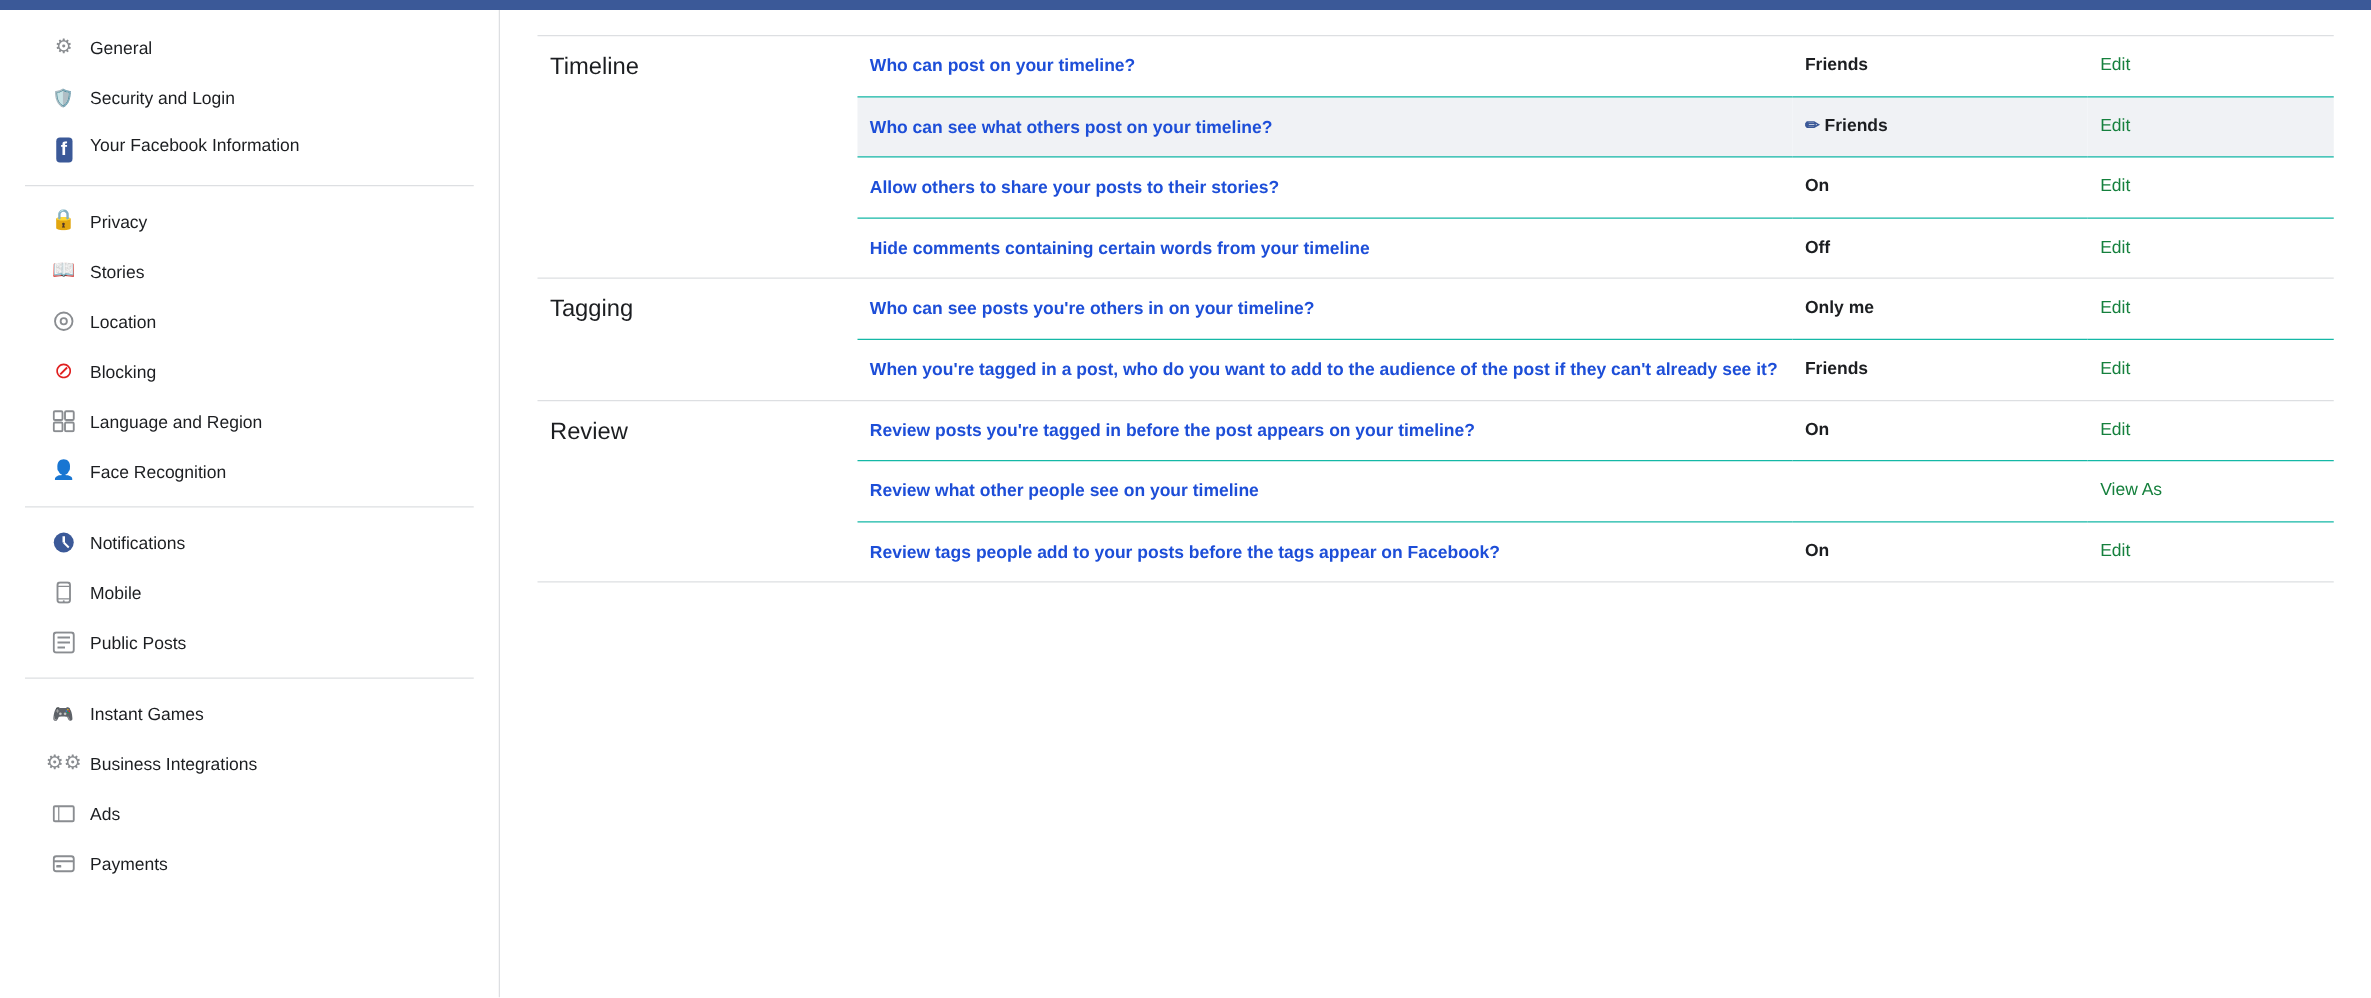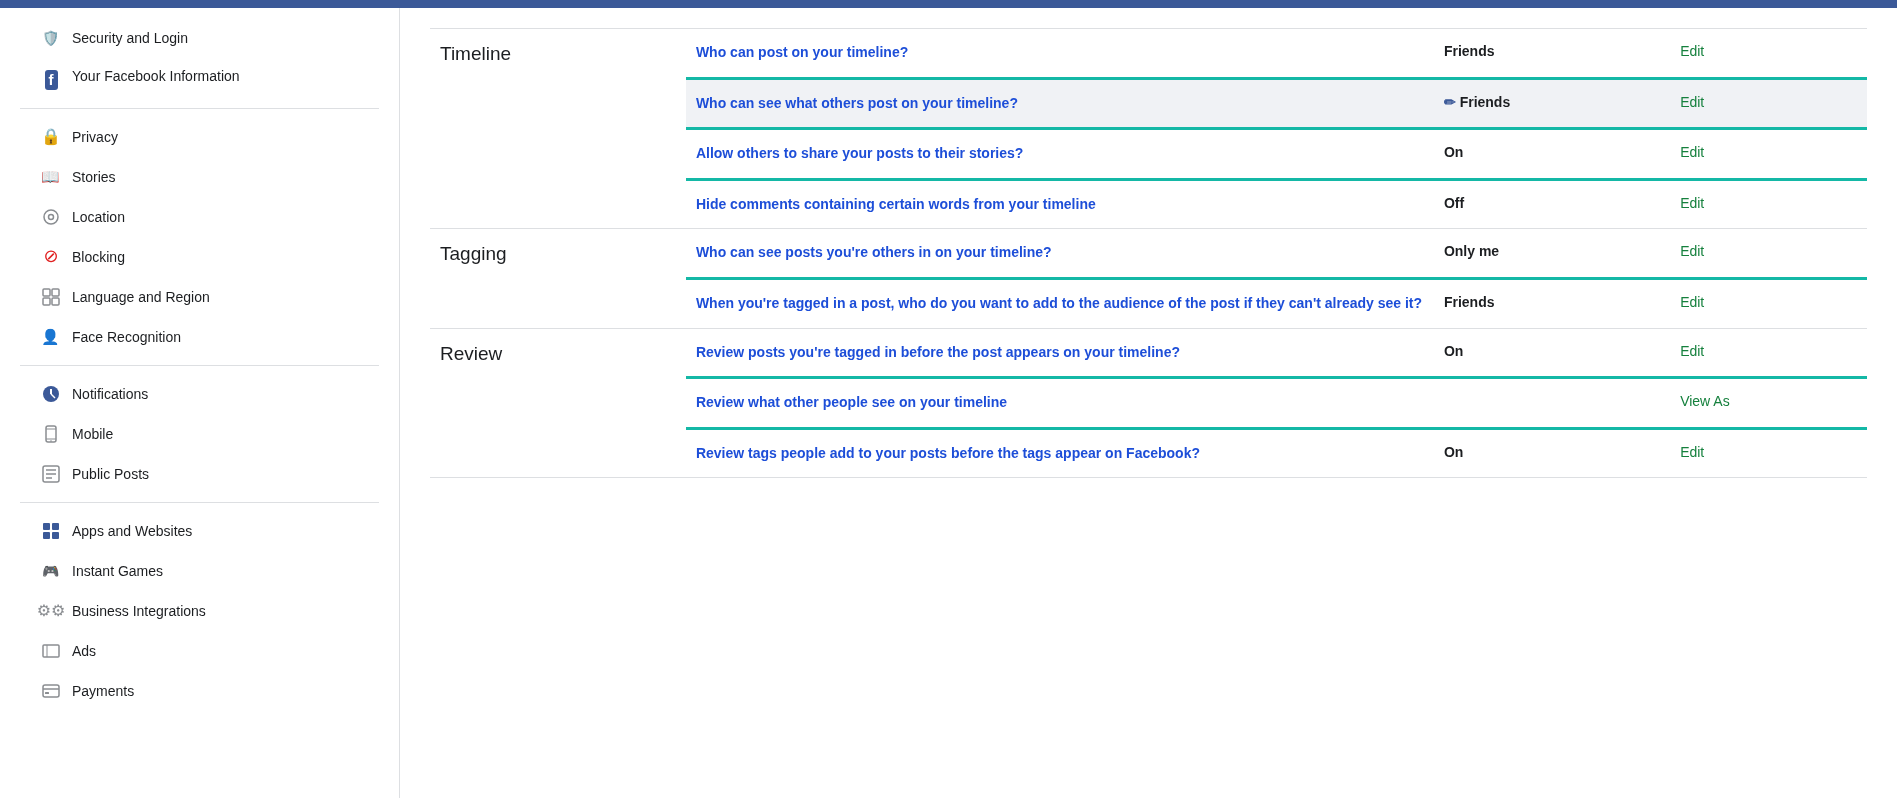--- a/index.html
+++ b/index.html
@@ -96,21 +96,21 @@
     }
     .setting-action {
       color: #15803d;
       cursor: pointer;
       width: 100px;
     }
     .row-highlighted {
       background: #f0f2f5;
     }
     .inner-row {
-      border-top: 3px solid #14b8a6;
+      border-top: 1px solid #14b8a6;
     }
     .inner-row:first-child {
       border-top: none;
     }
 
     
     .icon-gear::before { content: "⚙"; font-size: 16px; color: #8a8d91; }
     .icon-fb::before {
       content: "f";
       font-size: 15px;
@@ -122,20 +122,24 @@
     }
   </style>
 </head>
 <body>
 
 <div class="top-bar"></div>
 <div class="layout">
 
   <div class="sidebar">
     <div class="sidebar-item">
+      <div class="sidebar-icon icon-gear"></div>
+      <span>General</span>
+    </div>
+    <div class="sidebar-item">
       <div class="sidebar-icon">🛡️</div>
       <span>Security and Login</span>
     </div>
     <div class="sidebar-item" style="align-items:flex-start;">
       <div class="sidebar-icon icon-fb" style="margin-top:2px;"></div>
       <span>Your Facebook Information</span>
     </div>
 
     <div class="sidebar-divider"></div>
 
@@ -206,31 +210,20 @@
           <line x1="4" y1="5" x2="14" y2="5" stroke="#8a8d91" stroke-width="1.5"></line>
           <line x1="4" y1="9" x2="14" y2="9" stroke="#8a8d91" stroke-width="1.5"></line>
           <line x1="4" y1="13" x2="10" y2="13" stroke="#8a8d91" stroke-width="1.5"></line>
         </svg>
       </div>
       <span>Public Posts</span>
     </div>
 
     <div class="sidebar-divider"></div>
 
-    <div class="sidebar-item">
-      <div class="sidebar-icon">
-        <svg width="18" height="18" viewBox="0 0 18 18">
-          <rect x="1" y="1" width="7" height="7" rx="1" fill="#3b5998"></rect>
-          <rect x="10" y="1" width="7" height="7" rx="1" fill="#3b5998"></rect>
-          <rect x="1" y="10" width="7" height="7" rx="1" fill="#3b5998"></rect>
-          <rect x="10" y="10" width="7" height="7" rx="1" fill="#3b5998"></rect>
-        </svg>
-      </div>
-      <span>Apps and Websites</span>
-    </div>
     <div class="sidebar-item">
       <div class="sidebar-icon" style="font-size:14px;">🎮</div>
       <span>Instant Games</span>
     </div>
     <div class="sidebar-item">
       <div class="sidebar-icon icon-gear" style="font-size:16px;color:#8a8d91;">⚙</div>
       <span>Business Integrations</span>
     </div>
     <div class="sidebar-item">
       <div class="sidebar-icon">

